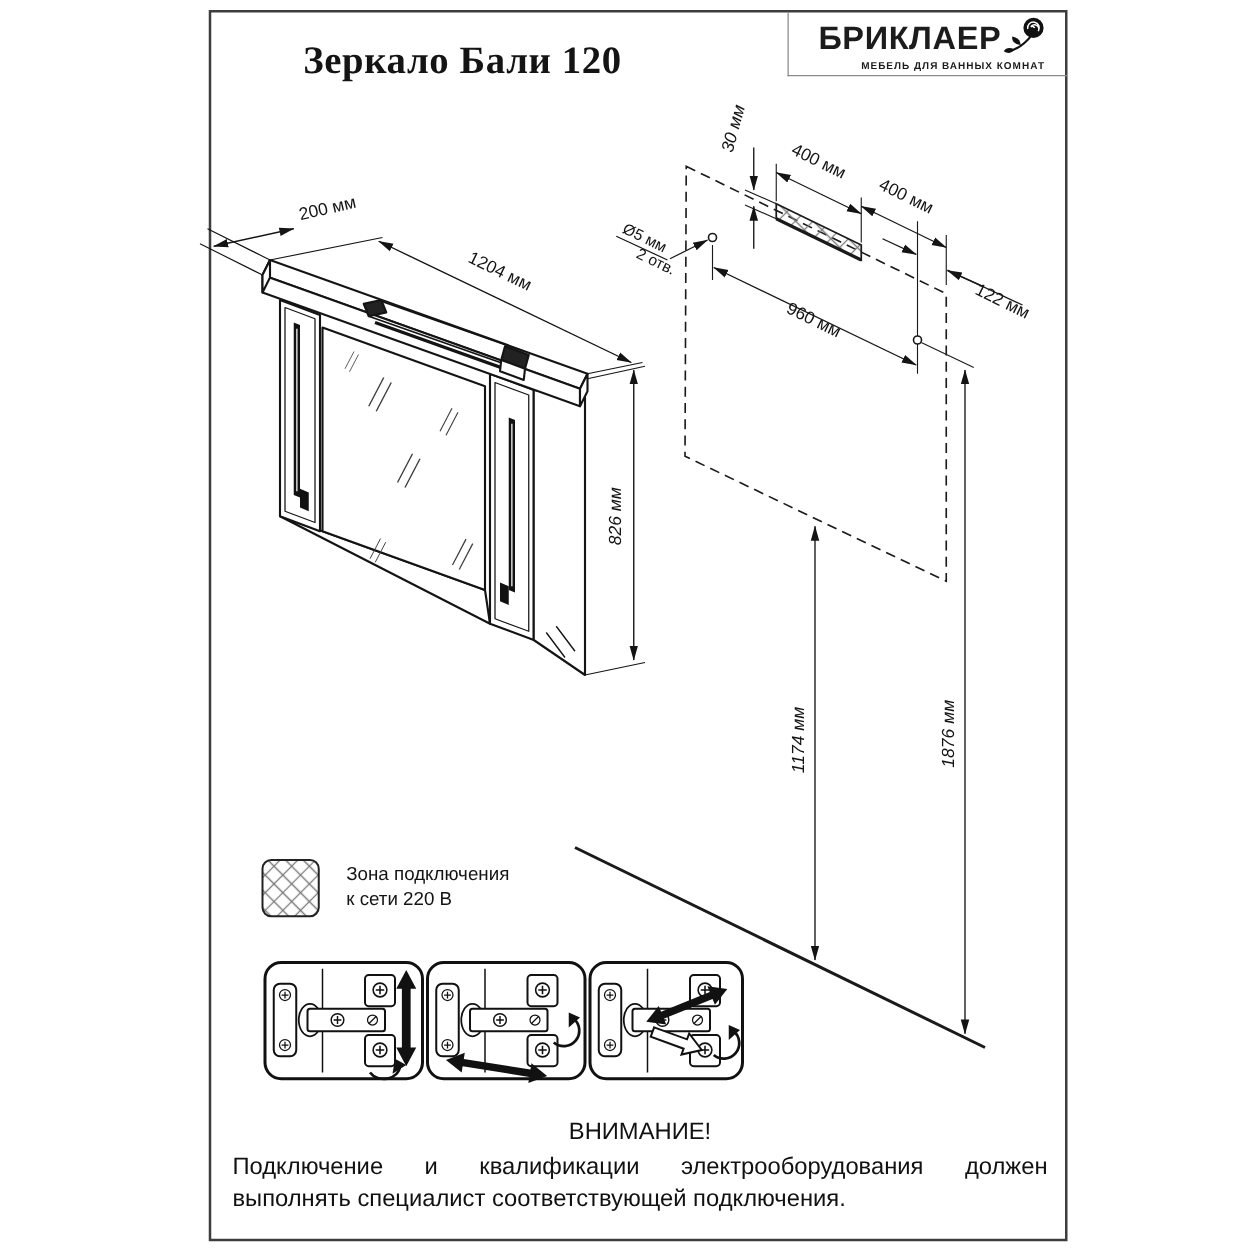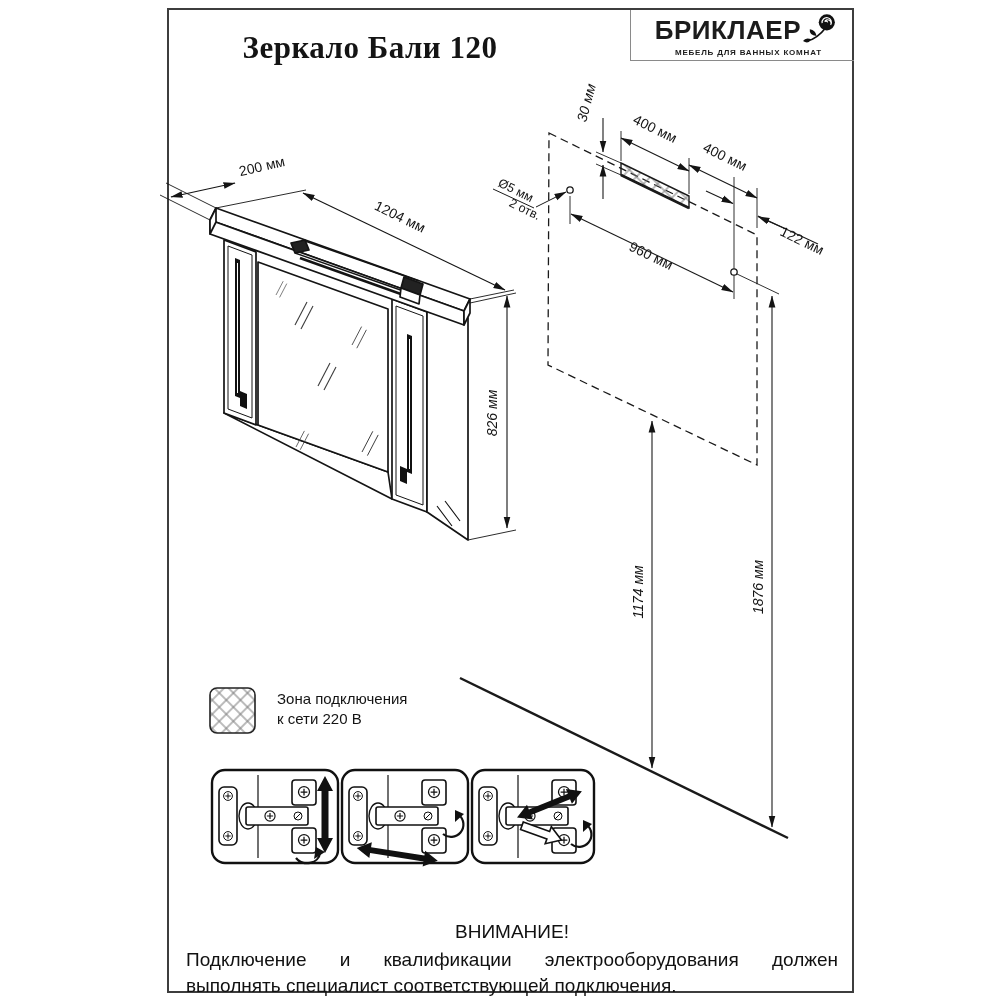--- a/index.html
+++ b/index.html
@@ -6,27 +6,27 @@
   .page{position:relative;width:904px;height:1000px;background:#fff;overflow:hidden;
         font-family:"Liberation Sans",sans-serif;color:#141414;}
   .frame{position:absolute;left:167px;top:8px;width:687px;height:985px;border:2px solid #3d3d3d;box-sizing:border-box;}
   .title{position:absolute;left:180px;top:30px;width:380px;text-align:center;
          font-family:"Liberation Serif",serif;font-weight:bold;font-size:31px;letter-spacing:.5px;}
   .logoBox{position:absolute;left:630px;top:10px;width:224px;height:51px;
            border-left:1px solid #8a8a8a;border-bottom:1px solid #8a8a8a;box-sizing:border-box;
            display:flex;flex-direction:column;align-items:flex-end;justify-content:center;padding-right:16px;}
   .brandRow{display:flex;align-items:center;gap:1px;line-height:1;}
   .brandName{font-size:26px;font-weight:800;letter-spacing:.5px;color:#1c1c1c;}
-  .tagline{font-size:8px;font-weight:700;letter-spacing:.8px;color:#1c1c1c;margin-top:1px;margin-right:16px;}
+  .tagline{font-size:8px;font-weight:700;letter-spacing:.8px;color:#1c1c1c;margin-top:1px;margin-right:2px;}
   .drawing{position:absolute;left:0;top:0;width:1000px;height:1000px;}
   svg text{font-family:"Liberation Sans",sans-serif;fill:#141414;font-size:14px;}
   svg text.it{font-style:italic;}
   svg text.sm{font-size:12.5px;}
   svg text.leg{font-size:15px;}
-  .warn{position:absolute;left:186px;top:893px;width:652px;font-size:19px;line-height:26px;color:#111;margin-top:26px;}
+  .warn{position:absolute;left:186px;top:893px;width:652px;font-size:19px;line-height:26px;color:#111;}
   .warnTitle{text-align:center;margin-bottom:2px;}
   .jline{text-align:justify;text-align-last:justify;}
 </style>
 </head>
 <body>
 
 <div class="page">
   <div class="frame"></div>
 
   <div class="title">Зеркало Бали 120</div>

